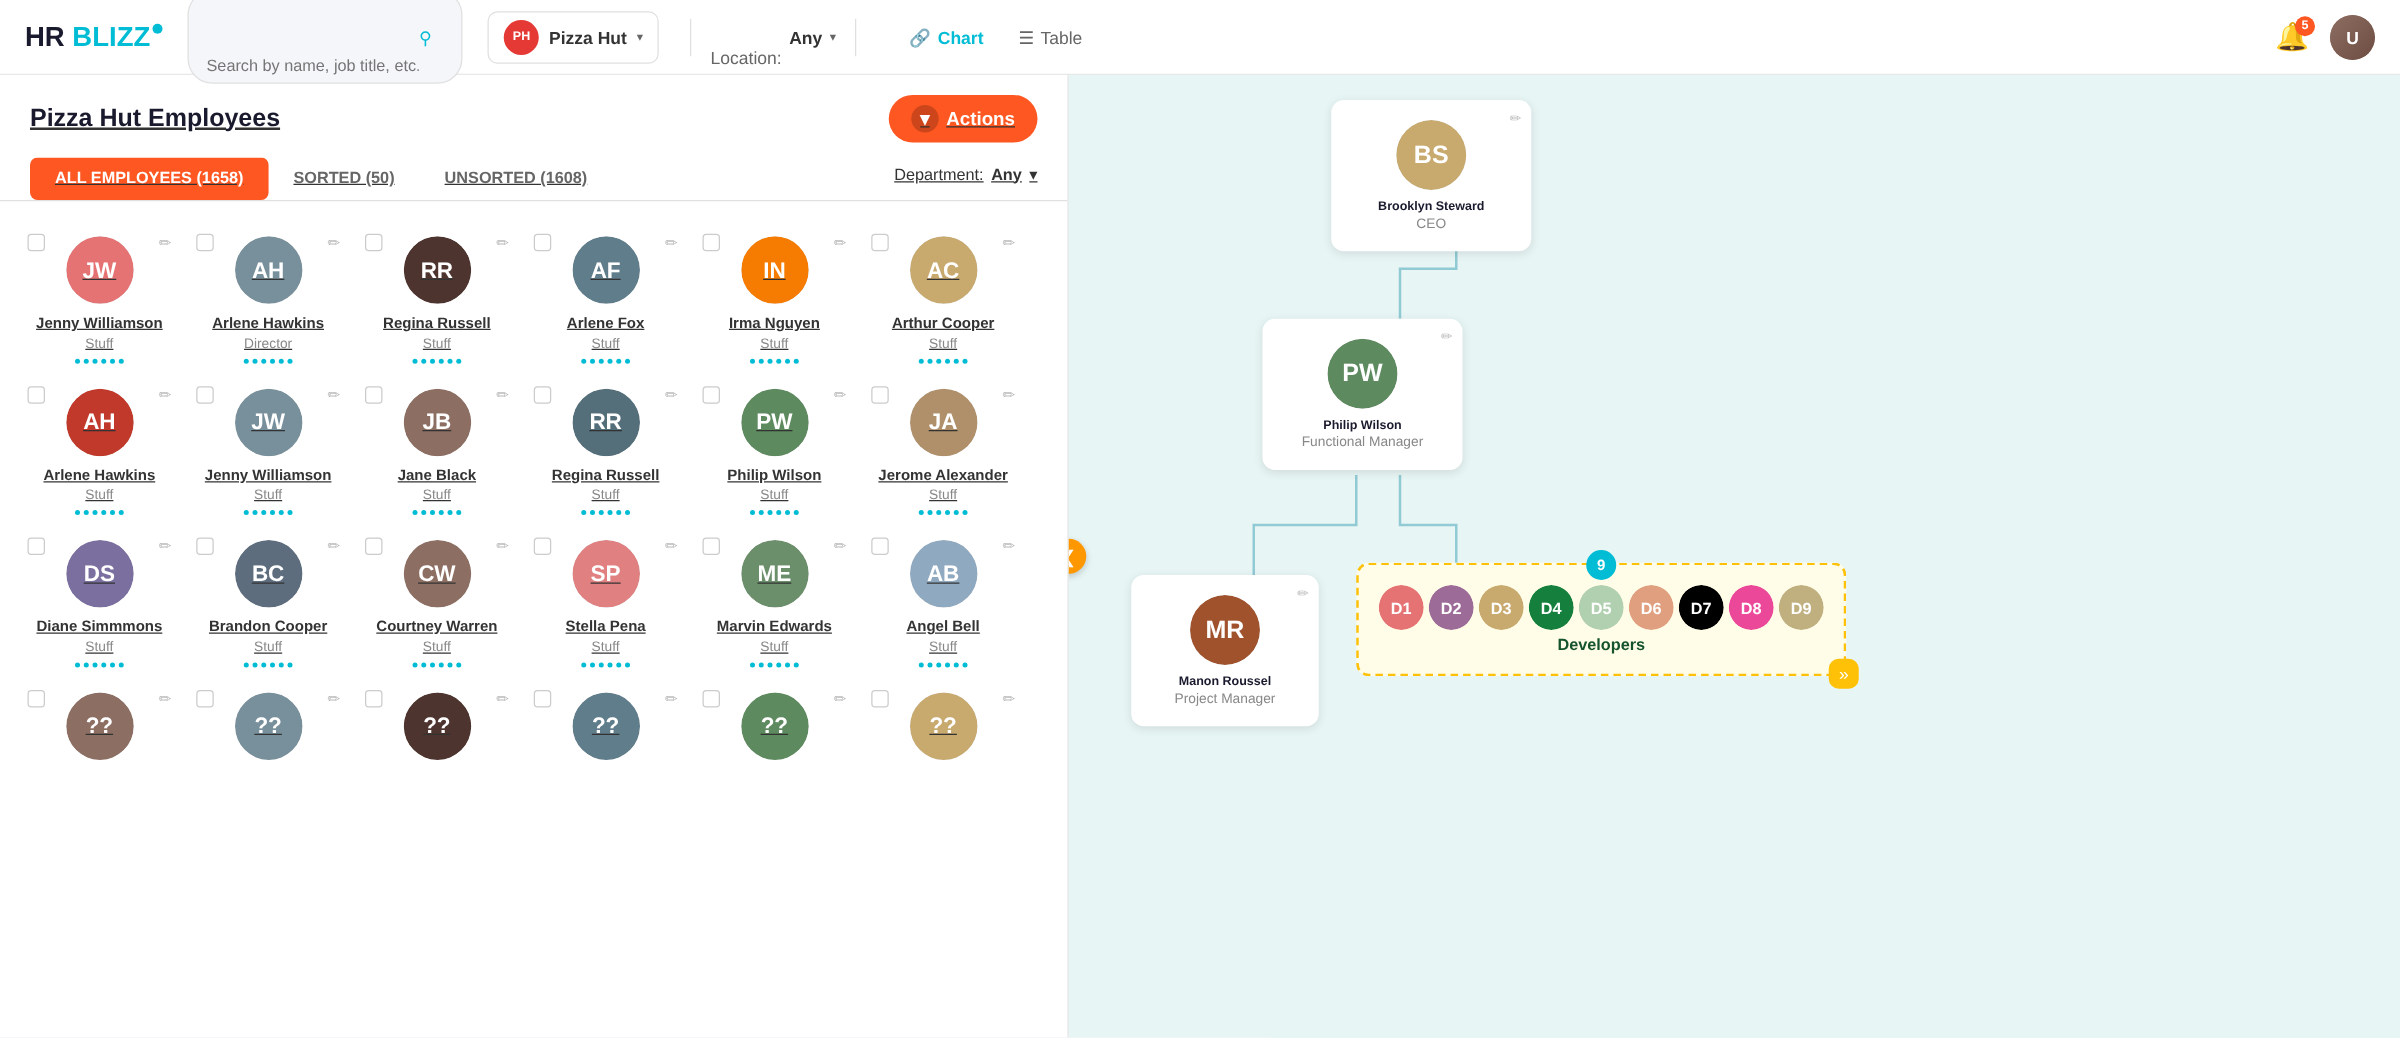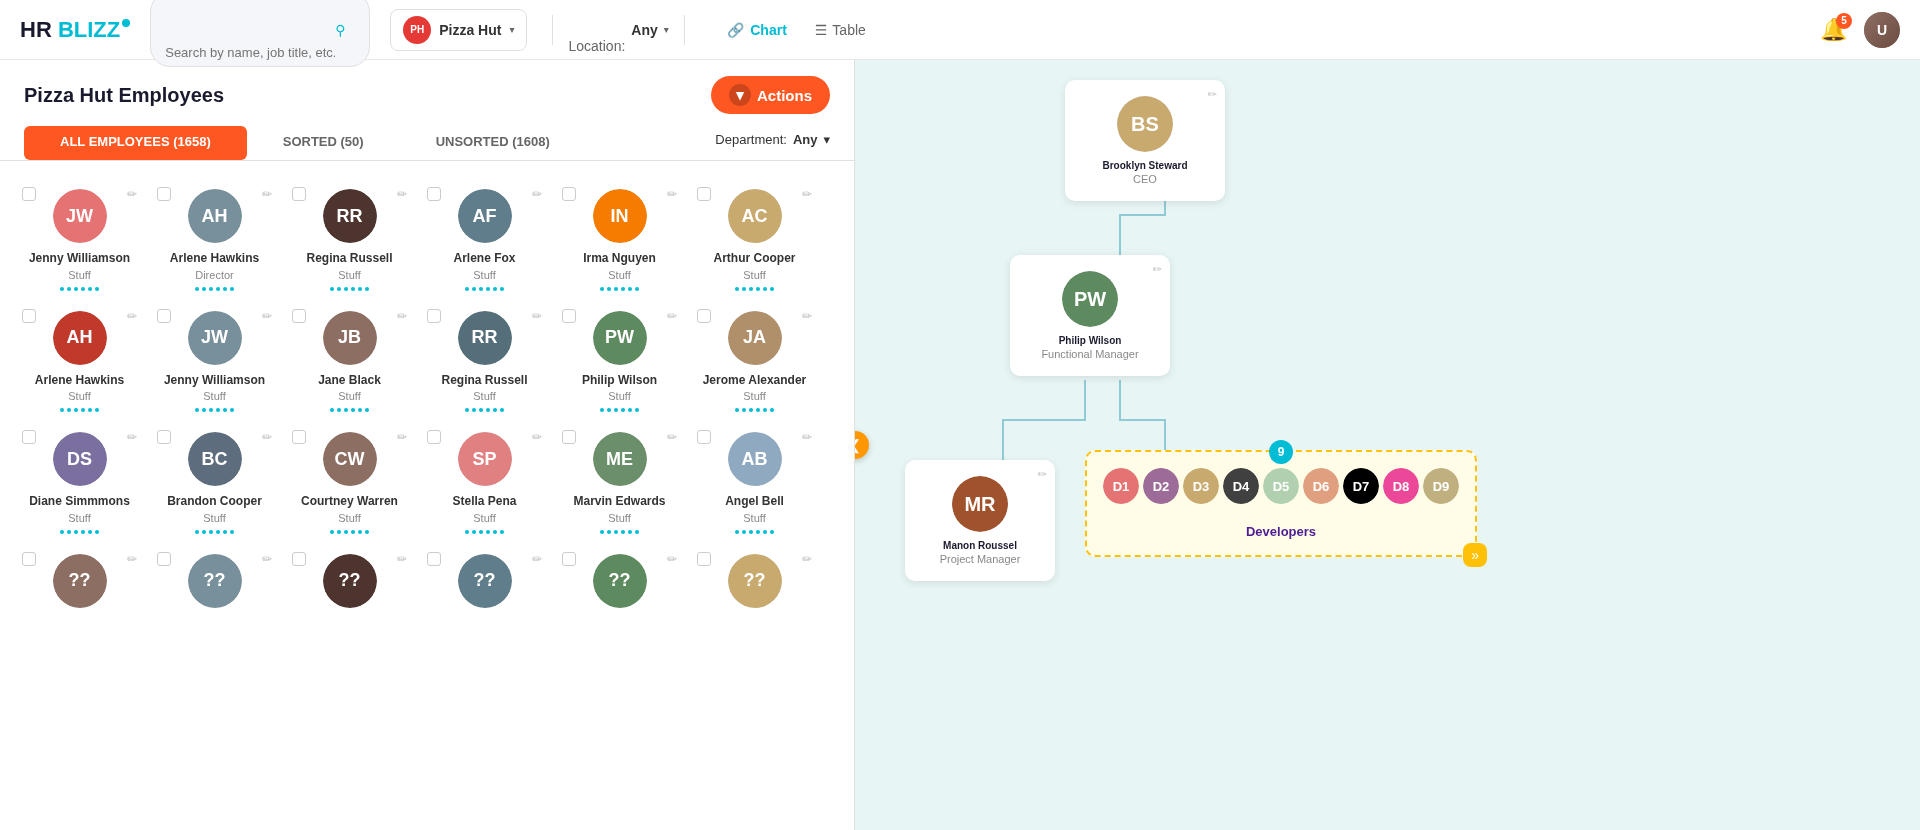--- a/index.html
+++ b/index.html
@@ -40,38 +40,38 @@
     .notif-badge {
       position: absolute; top: -4px; right: -4px; background: #ff5722;
       color: white; font-size: 10px; width: 16px; height: 16px; border-radius: 50%;
       display: flex; align-items: center; justify-content: center; font-weight: bold;
     }
     .notif-icon { font-size: 22px; color: #00bcd4; }
     .avatar-header { width: 36px; height: 36px; border-radius: 50%; background: #8d6e63; overflow: hidden; }
     .avatar-header-img { width: 100%; height: 100%; background: linear-gradient(135deg, #8d6e63, #6d4c41); border-radius: 50%; display: flex; align-items: center; justify-content: center; color: white; font-size: 14px; font-weight: bold; }
 
     
-    .main-layout { display: flex; height: calc(100vh - 60px); }
+    .main-layout { display: flex; height: calc(100vh - 60px); text-decoration: underline; }
 
     
     .left-panel { width: 855px; background: #fff; display: flex; flex-direction: column; border-right: 1px solid #e0e0e0; overflow: hidden; }
 
     
     .page-header { padding: 16px 24px 0; display: flex; align-items: center; justify-content: space-between; }
     .page-title { font-size: 20px; font-weight: 700; color: #1a1a2e; }
     .actions-btn {
       display: flex; align-items: center; gap: 6px; background: #ff5722; color: white;
       border: none; border-radius: 24px; padding: 8px 18px; font-size: 15px; font-weight: 600; cursor: pointer;
     }
     .actions-btn .chevron { background: rgba(0,0,0,0.2); border-radius: 50%; width: 22px; height: 22px; display: flex; align-items: center; justify-content: center; }
 
     
     .tabs { display: flex; align-items: center; padding: 12px 24px 0; gap: 0; border-bottom: 1px solid #e0e0e0; }
     .tab {
-      padding: 8px 36px; font-size: 13px; font-weight: 600; cursor: pointer;
+      padding: 8px 20px; font-size: 13px; font-weight: 600; cursor: pointer;
       border-bottom: 3px solid transparent; color: #666;
     }
     .tab.active { background: #ff5722; color: white; border-radius: 6px; border-bottom: 3px solid transparent; }
     .tab-filters { margin-left: auto; display: flex; align-items: center; gap: 6px; font-size: 13px; color: #333; margin-bottom: 8px; }
 
     
     .employee-grid { flex: 1; overflow-y: auto; padding: 16px 12px; }
     .grid-row { display: flex; gap: 0; }
     .employee-card {
       position: relative; width: 135px; padding: 12px 10px 8px; text-align: center;
@@ -115,21 +115,21 @@
     .org-node-edit { position: absolute; top: 8px; right: 8px; color: #bbb; font-size: 11px; cursor: pointer; }
 
     
     .org-svg { position: absolute; top: 0; left: 0; width: 100%; height: 100%; pointer-events: none; }
 
     
     .org-group {
       position: absolute; background: #fffde7; border: 2px dashed #ffc107;
       border-radius: 10px; padding: 16px; min-width: 180px;
     }
-    .org-group-title { font-size: 13px; font-weight: 700; color: #4c1d95; text-align: center; margin-top: 20px; }
+    .org-group-title { font-size: 13px; font-weight: 700; color: #14532d; text-align: center; margin-top: 4px; }
     .org-group-count {
       position: absolute; top: -12px; left: 50%; transform: translateX(-50%);
       background: #00bcd4; color: white; border-radius: 50%; width: 24px; height: 24px;
       display: flex; align-items: center; justify-content: center; font-size: 12px; font-weight: bold;
     }
     .org-group-avatars { display: flex; flex-wrap: wrap; gap: 4px; justify-content: center; }
     .group-avatar { width: 36px; height: 36px; border-radius: 50%; overflow: hidden; }
     .group-avatar-inner { width: 100%; height: 100%; border-radius: 50%; display: flex; align-items: center; justify-content: center; font-size: 13px; color: white; font-weight: bold; }
     .group-nav { position: absolute; bottom: -12px; right: -12px; background: #ffc107; border-radius: 8px; padding: 4px 8px; color: white; font-size: 14px; cursor: pointer; }
 
@@ -625,21 +625,21 @@
             <div class="group-avatar">
               <div class="group-avatar-inner" style="background:#e57373">D1</div>
             </div>
             <div class="group-avatar">
               <div class="group-avatar-inner" style="background:#9c6b98">D2</div>
             </div>
             <div class="group-avatar">
               <div class="group-avatar-inner" style="background:#c8a96e">D3</div>
             </div>
             <div class="group-avatar">
-              <div class="group-avatar-inner" style="background:#404040">D4</div>
+              <div class="group-avatar-inner" style="background:#15803d">D4</div>
             </div>
             <div class="group-avatar">
               <div class="group-avatar-inner" style="background:#b0d0b0">D5</div>
             </div>
             <div class="group-avatar">
               <div class="group-avatar-inner" style="background:#e0a080">D6</div>
             </div>
             <div class="group-avatar">
               <div class="group-avatar-inner" style="background:#000000">D7</div>
             </div>

